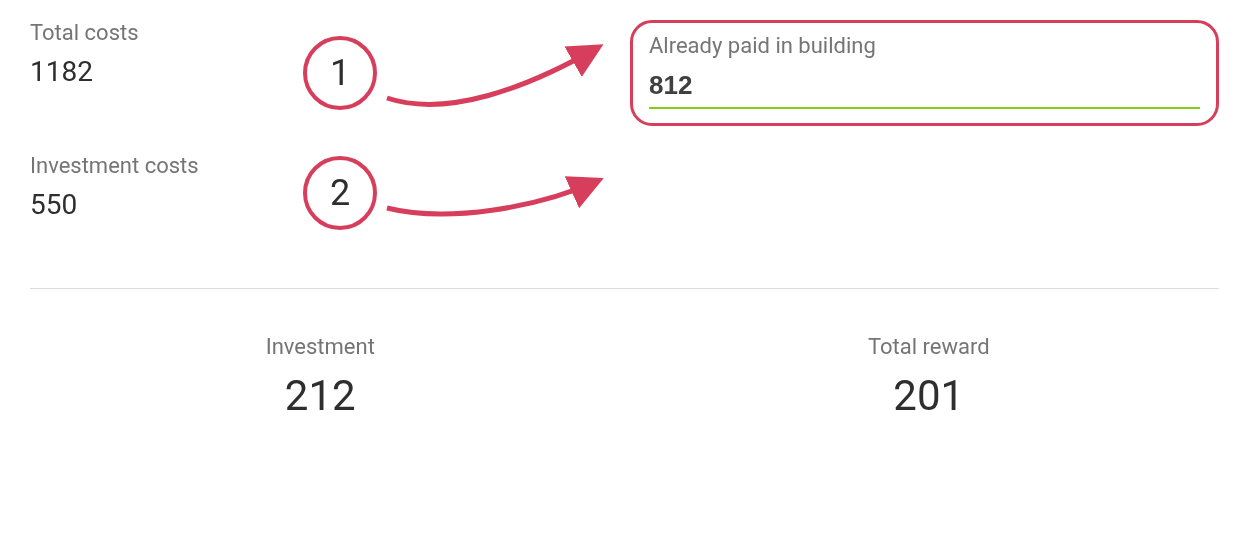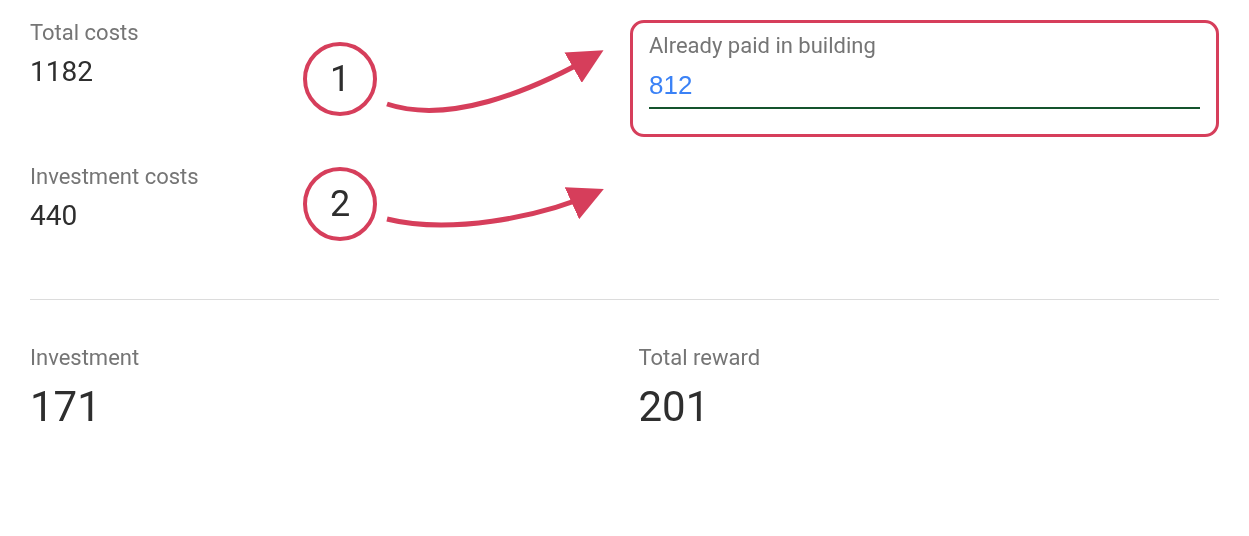--- a/index.html
+++ b/index.html
@@ -40,49 +40,50 @@
       justify-content: center;
       position: relative;
     }
 
     .input-col {
       position: relative;
     }
 
     .input-highlight {
       border: 3px solid #d63e5b;
-      border-radius: 14px;
-      padding: 10px 16px 25px 16px;
+      border-radius: 22px;
+      padding: 10px 16px 14px 16px;
     }
     .input-highlight .field-label {
       font-size: 22px;
       color: #757575;
       margin-bottom: 8px;
     }
     .input-highlight input {
       font-size: 26px;
-      font-weight: 400;
-      color: #3b82f6;
+      font-weight: 700;
+      color: #404040;
       border: none;
-      border-bottom: 2px solid #14532d;
+      border-bottom: 2px solid #84cc16;
       background: transparent;
       outline: none;
       width: 100%;
       padding: 4px 0 6px 0;
     }
 
     .divider {
       margin: 55px 0 45px 0;
       border: none;
       border-top: 1px solid #dcdcdc;
     }
 
     .bottom-grid {
       display: grid;
       grid-template-columns: 1fr 1fr;
+      text-align: center;
       gap: 28px;
     }
     .bottom-grid .label {
       font-size: 22px;
       color: #757575;
       margin-bottom: 12px;
     }
     .bottom-grid .value {
       font-size: 42px;
       font-weight: 400;
@@ -145,21 +146,21 @@
 
     <div class="input-col">
       <div class="input-highlight">
         <div class="field-label">Already paid in building</div>
         <input type="text" value="812" style="">
       </div>
     </div>
 
     <div class="stat-block">
       <div class="label">Investment costs</div>
-      <div class="value">440</div>
+      <div class="value">550</div>
     </div>
 
     <div class="annot-col">
       <div class="annot-wrap">
         <div class="annot-circle">
           <span>2</span>
         </div>
         <svg class="arrow" width="230" height="80">
           <defs>
             <marker id="ah2" markerWidth="7" markerHeight="7" refX="5.5" refY="3.5" orient="auto">
@@ -172,21 +173,21 @@
     </div>
 
 
   </div>
 
   <hr class="divider">
 
   <div class="bottom-grid">
     <div>
       <div class="label">Investment</div>
-      <div class="value">171</div>
+      <div class="value">212</div>
     </div>
     <div>
       <div class="label">Total reward</div>
       <div class="value">201</div>
     </div>
   </div>
 
 </div>
 
 </body></html>

